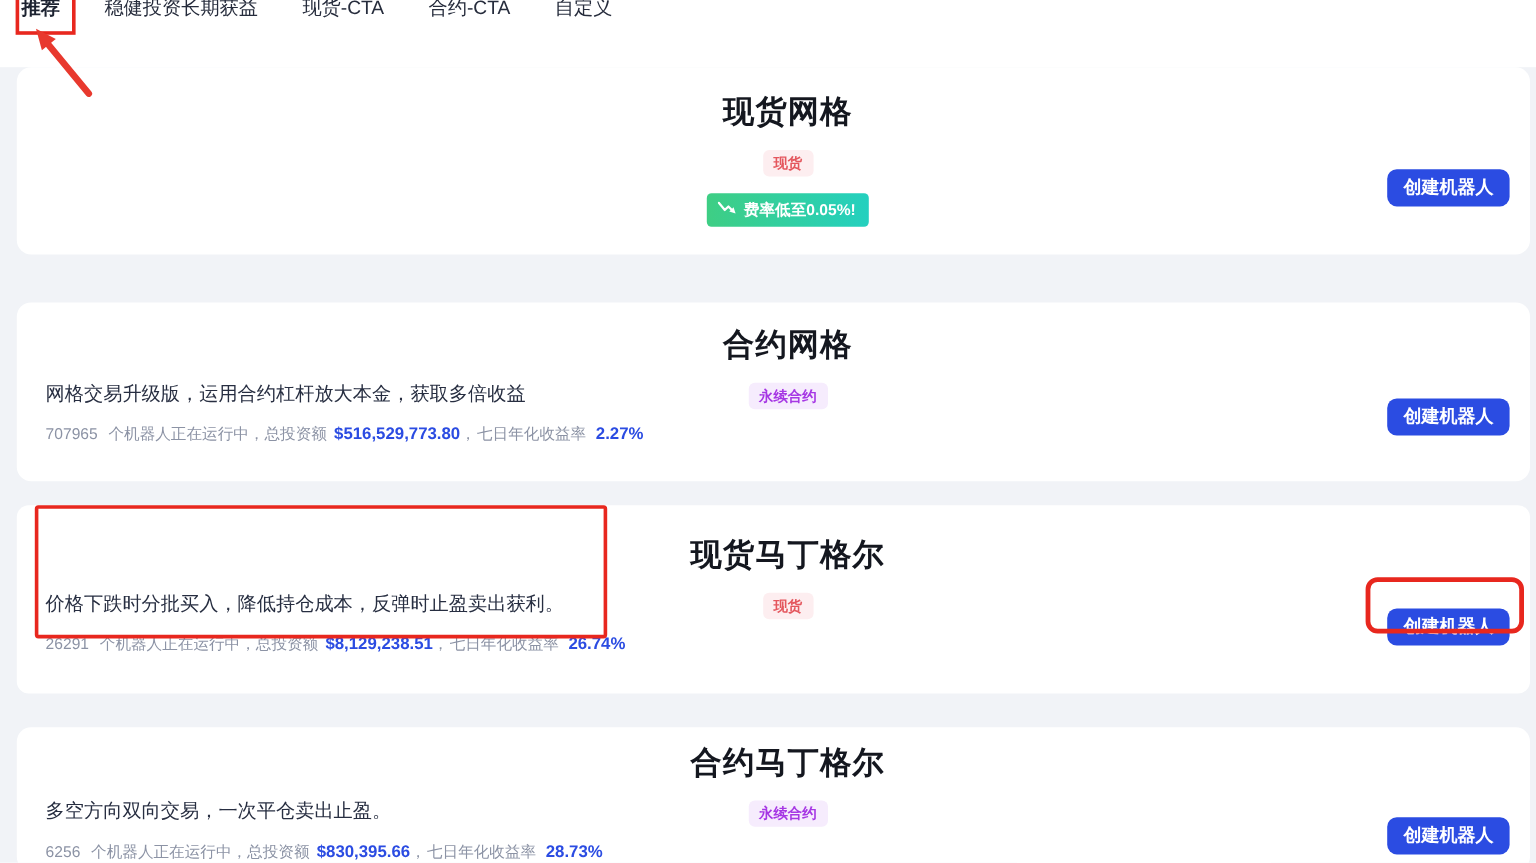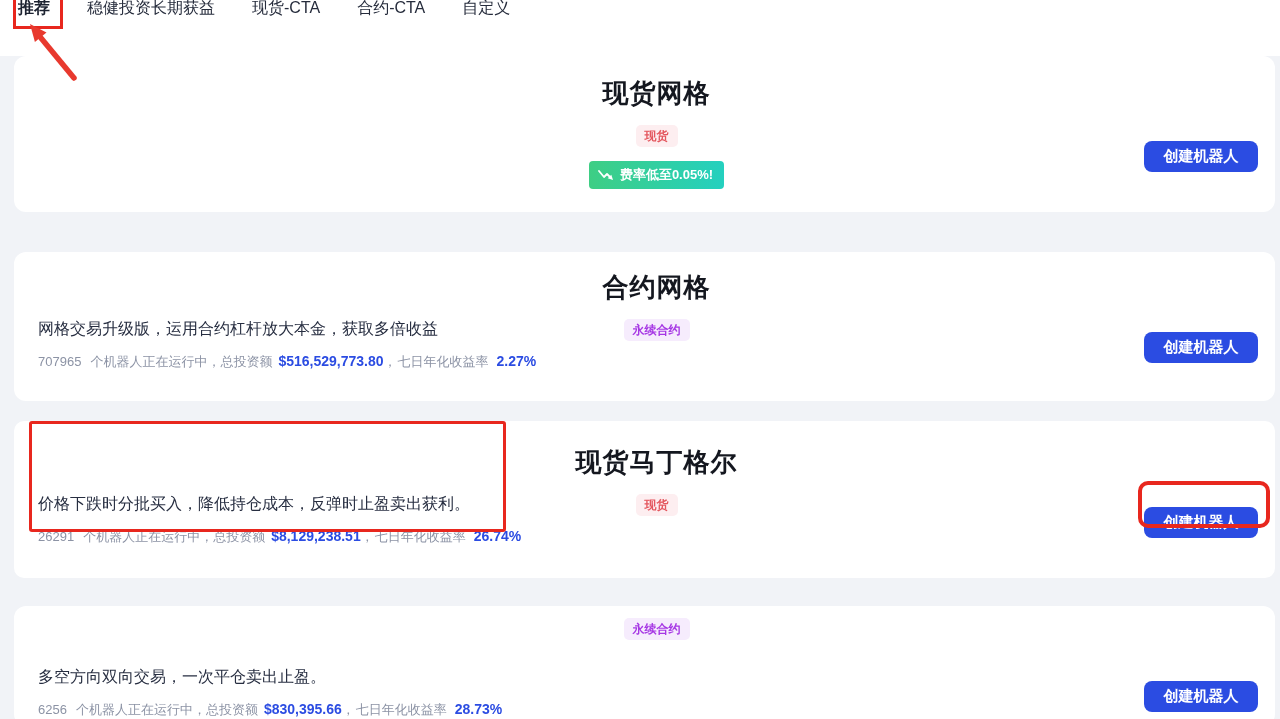--- a/index.html
+++ b/index.html
@@ -33,34 +33,34 @@
 
   .title-row { display:flex; align-items:center; gap:14px; height:34px;flex-direction:column; }
   .card-title { font-size:26px; font-weight:700; color:#14171f; letter-spacing:1px; }
   .badge {
     font-size:12px; font-weight:700; line-height:12px;
     padding:5px 9px; border-radius:5px; white-space:nowrap;
   }
   .badge-spot { color:#e4575e; background:#fdeef0; }
   .badge-perp { color:#a637e4; background:#f6ecfd; }
   .promo {
-    display:flex; align-items:center; gap:6px;
+    display:flex; align-items:flex-start; gap:6px;
     font-size:13px; font-weight:700; color:#ffffff;
     padding:5px 11px 5px 9px; border-radius:4px;
     background:linear-gradient(90deg,#3ece84,#24d0bf);
   }
   .desc { margin-top:14px; font-size:16px; font-weight:500; color:#272e41; line-height:22px; }
   .stats { margin-top:12px; font-size:13px; color:#8c93a5; line-height:18px; white-space:nowrap; }
   .stats .s-count { margin-right:9px; }
   .stats .s-strong { color:#2b4ce2; font-weight:700; font-size:14px; margin-left:6px; }
   .stats .s-sep { margin-right:1px; }
   .stats .s-label2 { margin-right:2px; }
 
   .cta {
-    position:absolute; right:17px; width:114px; height:31px;
+    position:absolute; right:17px; width:102px; height:31px;
     background:#2b4ce2; color:#ffffff; border:none; border-radius:8px;
     font-size:15px; font-weight:600; cursor:pointer;
     font-family:"Liberation Sans","DejaVu Sans",sans-serif;
     display:flex; align-items:center; justify-content:center;
   }
   .c1 .cta { top:85px; } .c2 .cta { top:80px; } .c3 .cta { top:86px; } .c4 .cta { top:75px; }
 
   
   .overlay { position:absolute; inset:0; pointer-events:none; z-index:20; }
   .ann-tab-box {
@@ -128,20 +128,21 @@
     </div>
     <div class="desc">价格下跌时分批买入，降低持仓成本，反弹时止盈卖出获利。</div>
     <div class="stats">
       <span class="s-count">26291</span><span>个机器人正在运行中，总投资额</span><span class="s-strong">$8,129,238.51</span><span class="s-sep">，</span><span class="s-label2">七日年化收益率</span><span class="s-strong">26.74%</span>
     </div>
     <button class="cta">创建机器人</button>
   </div>
 
   <div class="card c4">
     <div class="title-row">
+      <span class="card-title">合约马丁格尔</span>
       <span class="badge badge-perp">永续合约</span>
     </div>
     <div class="desc">多空方向双向交易，一次平仓卖出止盈。</div>
     <div class="stats">
       <span class="s-count">6256</span><span>个机器人正在运行中，总投资额</span><span class="s-strong">$830,395.66</span><span class="s-sep">，</span><span class="s-label2">七日年化收益率</span><span class="s-strong">28.73%</span>
     </div>
     <button class="cta">创建机器人</button>
   </div>
 
 </div>

